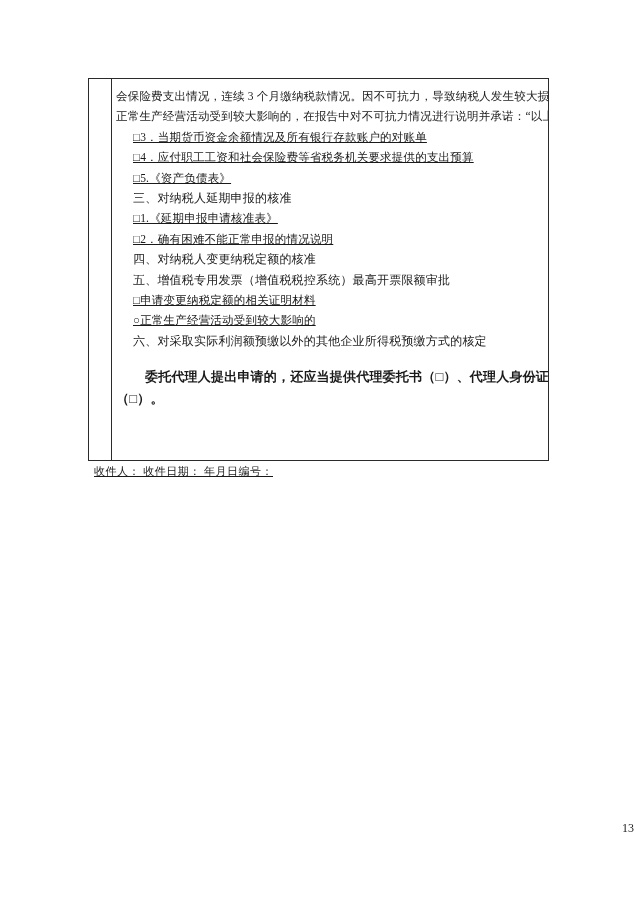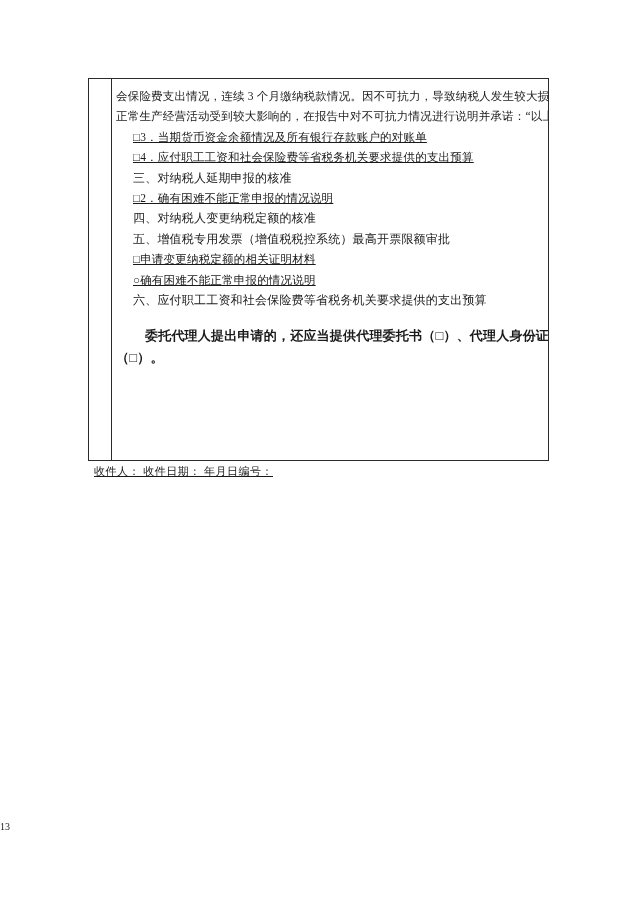--- a/index.html
+++ b/index.html
@@ -75,44 +75,46 @@
     font-size: 11px;
     letter-spacing: 0.5px;
     white-space: nowrap;
     text-decoration: underline;
   }
   .page-number {
     position: absolute;
     left: 0;
     top: 821px;
     width: 100%;
-    text-align: left;
-    font-size: 10px;
+    text-align: right;
+    font-size: 12px;
     color: #1a1a1a;
   }
 </style>
 </head>
 <body>
 
 <div class="page">
 
   <div class="form-table">
     <div class="col-left"></div>
     <div class="col-main">
       <div class="line">会保险费支出情况，连续 3 个月缴纳税款情况。因不可抗力，导致纳税人发生较大损失，</div>
       <div class="line">正常生产经营活动受到较大影响的，在报告中对不可抗力情况进行说明并承诺：“以上</div>
       <div class="line item">□3．当期货币资金余额情况及所有银行存款账户的对账单</div>
       <div class="line item">□4．应付职工工资和社会保险费等省税务机关要求提供的支出预算</div>
+      <div class="line item">□5.《资产负债表》</div>
       <div class="line head">三、对纳税人延期申报的核准</div>
+      <div class="line item">□1.《延期申报申请核准表》</div>
       <div class="line item">□2．确有困难不能正常申报的情况说明</div>
       <div class="line head">四、对纳税人变更纳税定额的核准</div>
       <div class="line head">五、增值税专用发票（增值税税控系统）最高开票限额审批</div>
       <div class="line item">□申请变更纳税定额的相关证明材料</div>
-      <div class="line item">○确有困难不能正常申报的情况说明</div>
-      <div class="line head">六、应付职工工资和社会保险费等省税务机关要求提供的支出预算</div>
+      <div class="line item">○正常生产经营活动受到较大影响的</div>
+      <div class="line head">六、对采取实际利润额预缴以外的其他企业所得税预缴方式的核定</div>
       <div class="line close1">委托代理人提出申请的，还应当提供代理委托书（□）、代理人身份证件</div>
       <div class="line close2">（□）。</div>
     </div>
   </div>
 
   <div class="receipt-line">收件人： 收件日期： 年月日编号：</div>
 
   <div class="page-number">13</div>
 
 </div>

